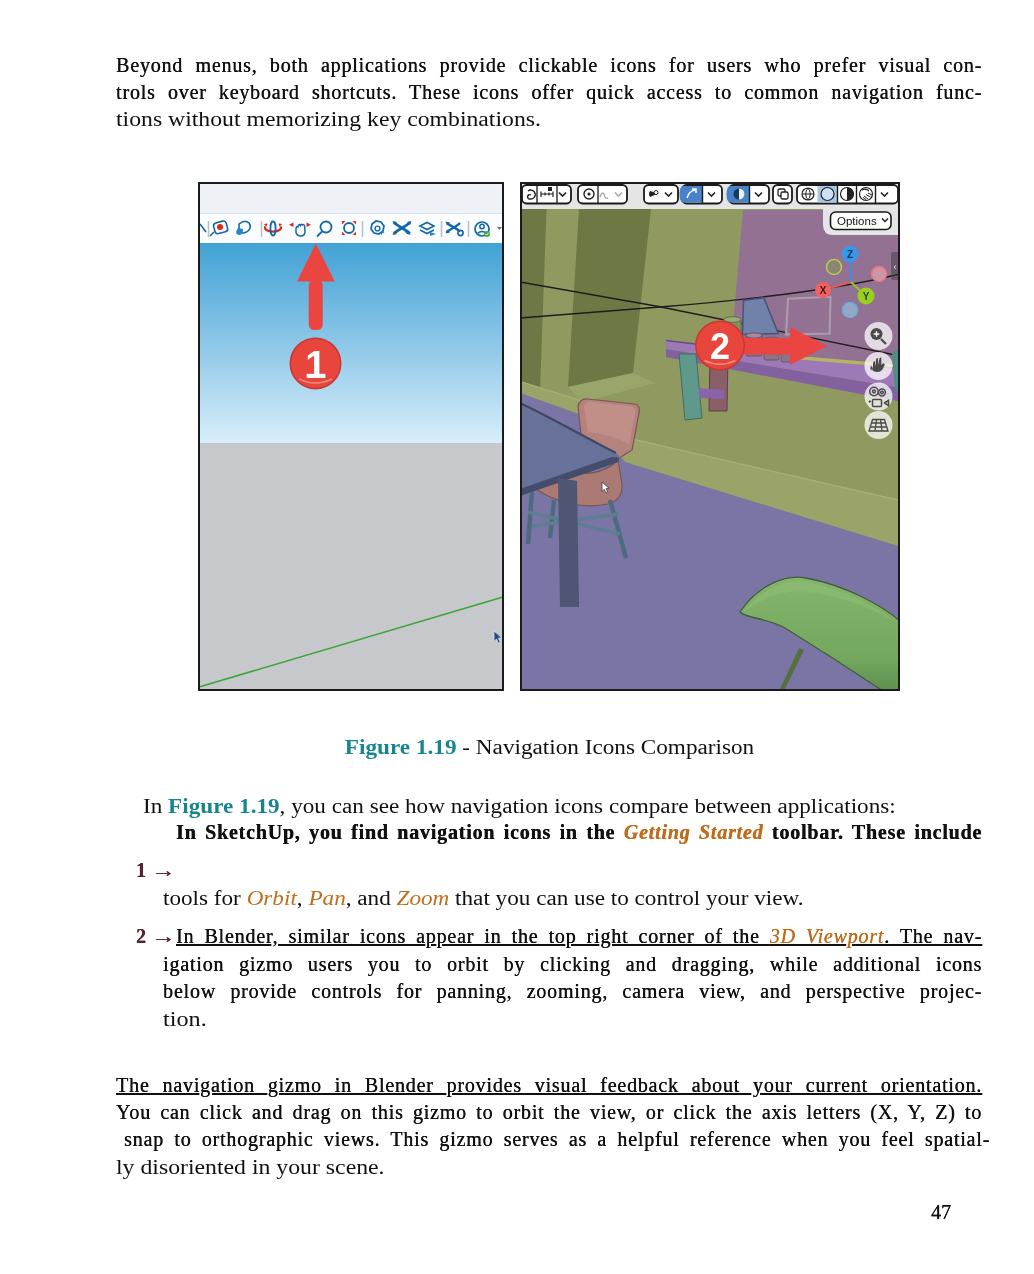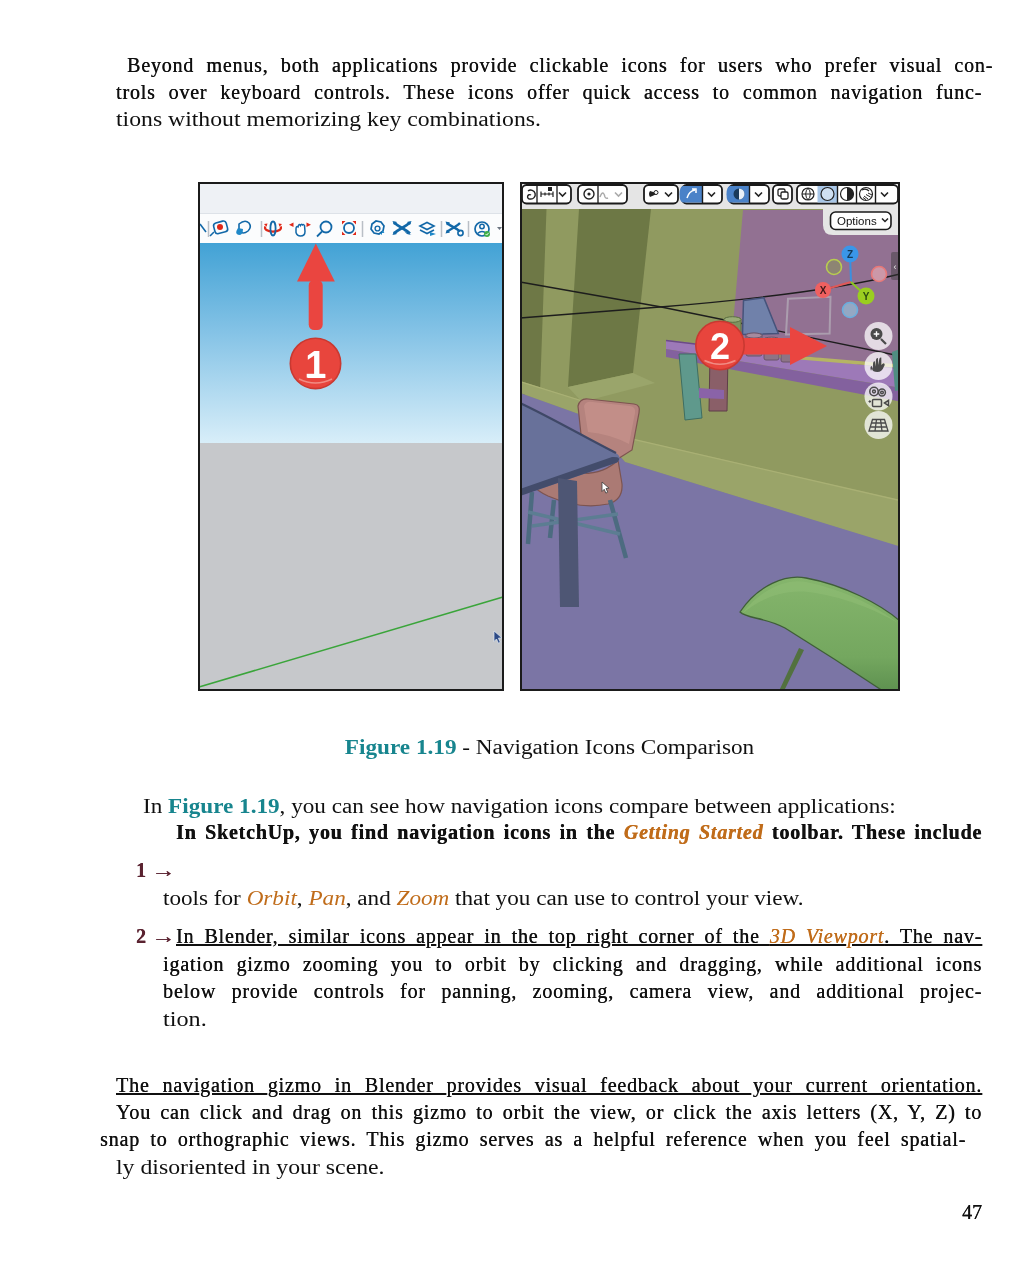--- a/index.html
+++ b/index.html
@@ -9,44 +9,44 @@
   .j{white-space:normal;text-align:justify;text-align-last:justify;letter-spacing:0.8px;}
   .teal{color:#17858e;font-weight:bold;}
   .or{color:#c06c1a;font-style:italic;}
   .mk{color:#5a2230;}
   .mk b{font-weight:bold;}
   svg{position:absolute;display:block;}
 </style>
 </head>
 <body>
 
-<div class="ln j" style="left:116px;top:51.7px;width:866px;margin-left:11px;">Beyond menus, both applications provide clickable icons for users who prefer visual con-</div>
-<div class="ln j" style="left:116px;top:78.7px;width:866px;">trols over keyboard controls. These icons offer quick access to common navigation func-</div>
+<div class="ln j" style="left:116px;top:51.7px;width:866px;">Beyond menus, both applications provide clickable icons for users who prefer visual con-</div>
+<div class="ln j" style="left:116px;top:78.7px;width:866px;">trols over keyboard shortcuts. These icons offer quick access to common navigation func-</div>
 <div class="ln" style="left:116px;top:105.7px;transform:scaleX(1.186);transform-origin:0 0;text-shadow:none;">tions without memorizing key combinations.</div>
 
 <div class="ln" style="left:117px;top:734px;width:865px;text-align:center;white-space:normal;transform:scaleX(1.16);transform-origin:center;text-shadow:none;"><span class="teal">Figure 1.19</span> - Navigation Icons Comparison</div>
 
 <div class="ln" style="left:143px;top:792.7px;transform:scaleX(1.158);transform-origin:0 0;text-shadow:none;">In <span class="teal">Figure 1.19</span>, you can see how navigation icons compare between applications:</div>
 
 <div class="ln mk" style="left:136px;top:857px;"><b>1</b> <span style="display:inline-block;transform:scaleX(1.22);transform-origin:0 0;">→</span></div>
 <div class="ln j" style="left:176px;top:819px;width:806px;font-weight:bold;">In SketchUp, you find navigation icons in the <span class="or">Getting Started</span> toolbar. These include</div>
 <div class="ln" style="left:163px;top:884.5px;transform:scaleX(1.158);transform-origin:0 0;text-shadow:none;">tools for <span class="or">Orbit</span>, <span class="or">Pan</span>, and <span class="or">Zoom</span> that you can use to control your view.</div>
 
 <div class="ln mk" style="left:136px;top:923px;"><b>2</b> <span style="display:inline-block;transform:scaleX(1.22);transform-origin:0 0;">→</span></div>
 <div class="ln j" style="left:176px;top:923px;width:806px;text-decoration:underline;">In Blender, similar icons appear in the top right corner of the <span class="or">3D Viewport</span>. The nav-</div>
-<div class="ln j" style="left:163px;top:950.5px;width:819px;">igation gizmo zooming you to orbit by clicking and dragging, while additional icons</div>
-<div class="ln j" style="left:163px;top:978px;width:819px;">below provide controls for panning, zooming, camera view, and additional projec-</div>
+<div class="ln j" style="left:163px;top:950.5px;width:819px;">igation gizmo users you to orbit by clicking and dragging, while additional icons</div>
+<div class="ln j" style="left:163px;top:978px;width:819px;">below provide controls for panning, zooming, camera view, and perspective projec-</div>
 <div class="ln" style="left:163px;top:1005.5px;transform:scaleX(1.21);transform-origin:0 0;text-shadow:none;">tion.</div>
 
 <div class="ln j" style="left:116px;top:1071.7px;width:866px;text-decoration:underline;">The navigation gizmo in Blender provides visual feedback about your current orientation.</div>
 <div class="ln j" style="left:116px;top:1098.7px;width:866px;font-family:Liberation Serif, serif;">You can click and drag on this gizmo to orbit the view, or click the axis letters (X, Y, Z) to</div>
-<div class="ln j" style="left:100px;top:1126.2px;width:866px;">snap to orthographic views. This gizmo serves as a helpful reference when you feel spatial-</div>
+<div class="ln j" style="left:124px;top:1126.2px;width:866px;">snap to orthographic views. This gizmo serves as a helpful reference when you feel spatial-</div>
 <div class="ln" style="left:116px;top:1153.7px;transform:scaleX(1.188);transform-origin:0 0;text-shadow:none;">ly disoriented in your scene.</div>
 
-<div class="ln" style="left:900px;top:1198.6px;width:82px;text-align:right;white-space:normal;">47</div>
+<div class="ln" style="left:900px;top:1198.6px;width:82px;text-align:center;white-space:normal;">47</div>
 
 <svg id="sk" width="306" height="509" viewBox="0 0 306 509" style="left:198px;top:182px;">
   <defs>
     <linearGradient id="sky" x1="0" y1="0" x2="0" y2="1">
       <stop offset="0" stop-color="#42a2d5"></stop>
       <stop offset="0.45" stop-color="#85c3e6"></stop>
       <stop offset="1" stop-color="#d8eef9"></stop>
     </linearGradient>
     <radialGradient id="rc" cx="0.5" cy="0.4" r="0.75">
       <stop offset="0" stop-color="#f05a50"></stop>

